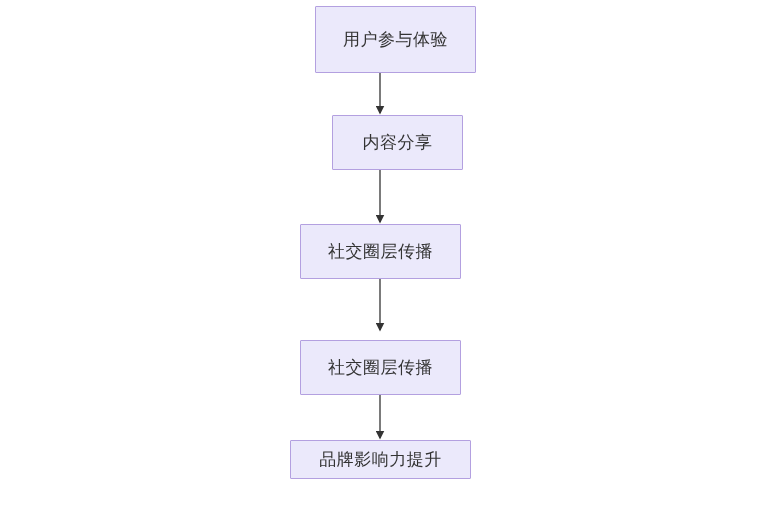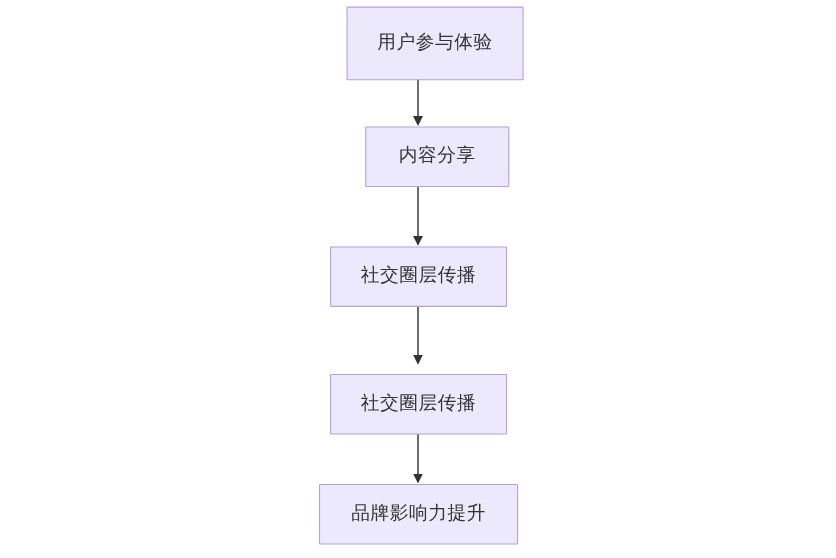--- a/index.html
+++ b/index.html
@@ -72,17 +72,17 @@
   </div>
   <div class="node" id="node-n2" style="left: 332px; top: 115px; width: 131px; height: 55px;">
     <span class="node-label">内容分享</span>
   </div>
   <div class="node" id="node-n3" style="left: 300px; top: 224px; width: 161px; height: 55px;">
     <span class="node-label">社交圈层传播</span>
   </div>
   <div class="node" id="node-n4" style="left: 300px; top: 340px; width: 161px; height: 55px;">
     <span class="node-label">社交圈层传播</span>
   </div>
-  <div class="node" id="node-n5" style="left: 290px; top: 440px; width: 181px; height: 55px; text-align: center;">
+  <div class="node" id="node-n5" style="left: 290px; top: 440px; width: 181px; height: 39px; text-align: center;">
     <span class="node-label">品牌影响力提升</span>
   </div>
 
 </div>
 
 </body></html>

